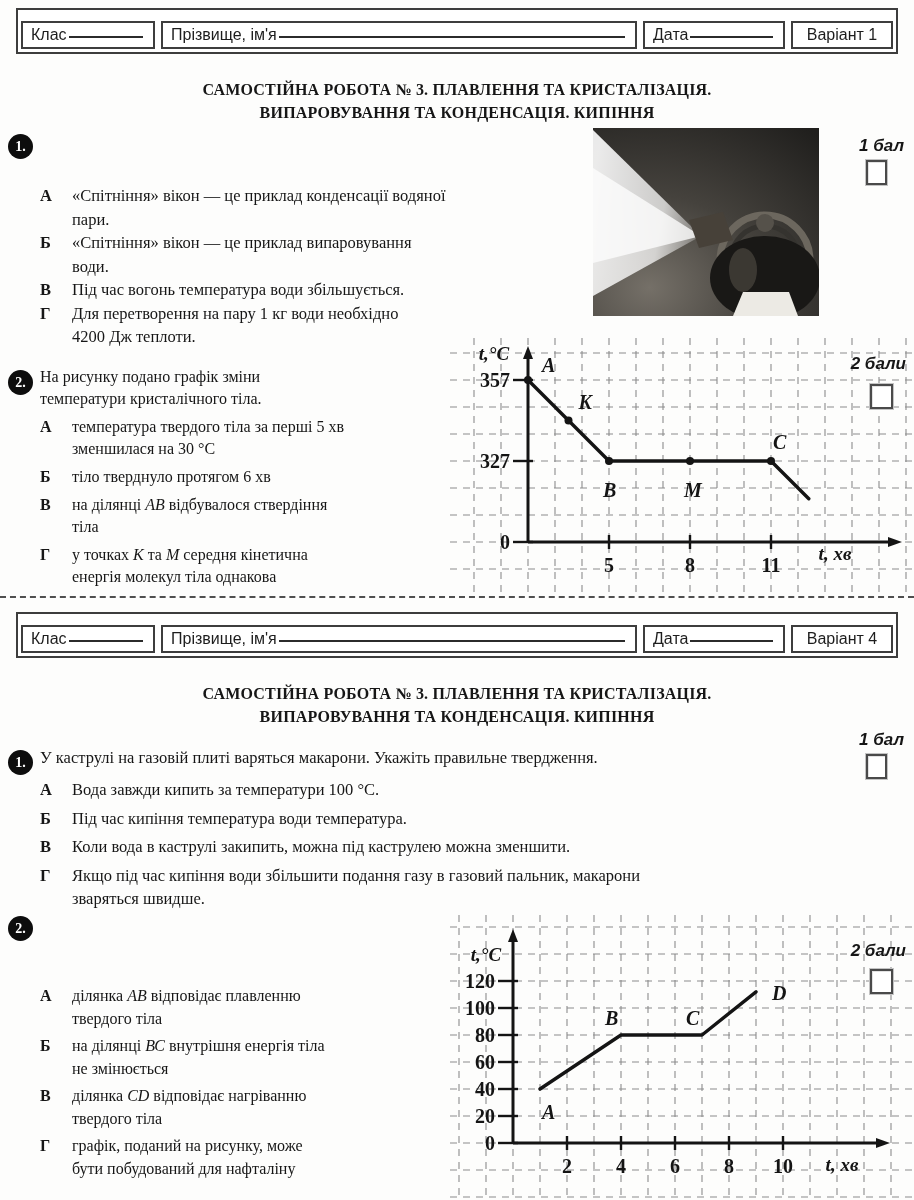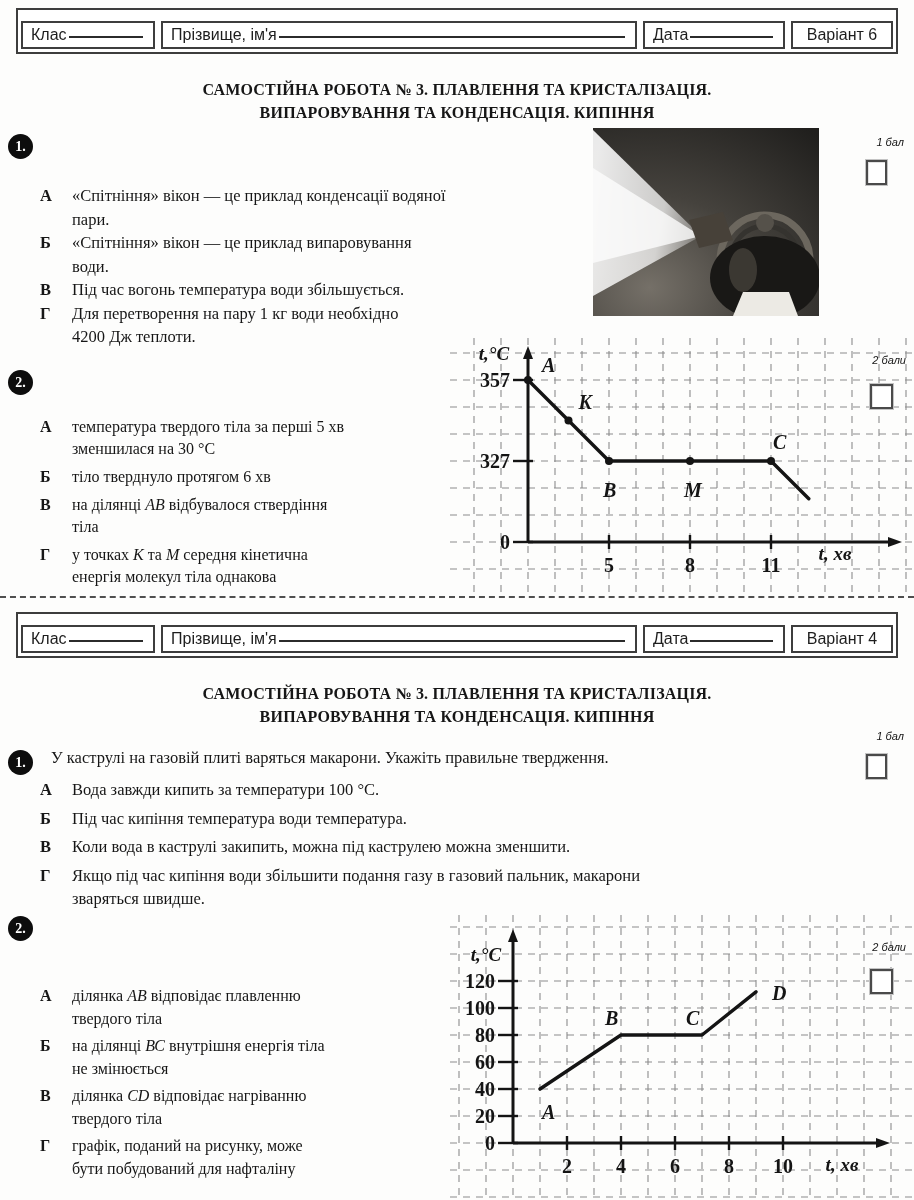--- a/index.html
+++ b/index.html
@@ -20,21 +20,21 @@
   .badge{position:absolute;width:25px;height:25px;border-radius:50%;background:#0d0d0d;color:#fff;
          display:flex;align-items:center;justify-content:center;font-weight:bold;font-size:14px;}
 
   .stem{position:absolute;font-size:16.5px;}
   .opts{position:absolute;display:flex;flex-direction:column;}
   .opt{display:flex;}
   .opt-letter{width:32px;flex:0 0 32px;font-weight:bold;}
   .opt-text{flex:1;}
 
   .score{position:absolute;font-family:"Liberation Sans",sans-serif;font-style:italic;
-         font-weight:normal;font-size:11px;text-align:right;width:120px;}
+         font-weight:bold;font-size:17px;text-align:right;width:120px;}
   .checkbox{position:absolute;width:21px;height:25px;background:#fff;border:2px solid #4a4a4a;
             box-shadow:0 0 0 1px #c3c3c3, inset 1px 1px 0 0 #e2e2e2;box-sizing:border-box;}
 
   .photo{position:absolute;left:593px;top:128px;width:226px;height:188px;}
   .photo svg{display:block;width:100%;height:100%;}
 
   .figure{position:absolute;width:464px;}
   .figure svg.chart{position:absolute;left:0;top:0;}
 
   .divider{position:absolute;left:0;width:914px;border-top:2px dashed #4f4f4f;}
@@ -62,21 +62,21 @@
     </div>
     <div class="hcell" style="flex:1;">
       <span>Прізвище, ім'я</span>
       <span class="hline"></span>
     </div>
     <div class="hcell" style="width:142px;">
       <span>Дата</span>
       <span class="hline"></span>
     </div>
     <div class="hcell hvar" style="width:102px;">
-      <span>Варіант 6</span>
+      <span>Варіант 1</span>
     </div>
   </div>
 
   <div class="title" style="top:78px;">
     <div>САМОСТІЙНА РОБОТА № 3. ПЛАВЛЕННЯ ТА КРИСТАЛІЗАЦІЯ.</div>
     <div>ВИПАРОВУВАННЯ ТА КОНДЕНСАЦІЯ. КИПІННЯ</div>
   </div>
 
   <div class="badge" style="left:8px;top:134px;">1.</div>
 
@@ -123,20 +123,21 @@
       <span class="opt-letter">В</span>
       <span class="opt-text">Під час вогонь температура води збільшується.</span>
     </div>
     <div class="opt">
       <span class="opt-letter">Г</span>
       <span class="opt-text">Для перетворення на пару 1 кг води необхідно<br>4200 Дж теплоти.</span>
     </div>
   </div>
 
   <div class="badge" style="left:8px;top:370px;">2.</div>
+  <div class="stem" style="left:40px;top:366px;width:405px;line-height:22px;font-size:16px;">На рисунку подано графік зміни<br>температури кристалічного тіла.</div>
 
   <div class="opts" style="left:40px;top:416px;width:405px;line-height:22px;font-size:16px;gap:6px;">
     <div class="opt">
       <span class="opt-letter">А</span>
       <span class="opt-text">температура твердого тіла за перші 5 хв<br>зменшилася на 30 °С</span>
     </div>
     <div class="opt">
       <span class="opt-letter">Б</span>
       <span class="opt-text">тіло тверднуло протягом 6 хв</span>
     </div>
@@ -234,21 +235,21 @@
 
   <div class="title" style="top:682px;">
     <div>САМОСТІЙНА РОБОТА № 3. ПЛАВЛЕННЯ ТА КРИСТАЛІЗАЦІЯ.</div>
     <div>ВИПАРОВУВАННЯ ТА КОНДЕНСАЦІЯ. КИПІННЯ</div>
   </div>
 
   <div class="score" style="left:784px;top:730px;">1 бал</div>
   <div class="checkbox" style="left:866px;top:754px;"></div>
 
   <div class="badge" style="left:8px;top:750px;">1.</div>
-  <div class="stem" style="left:51px;top:746px;width:820px;line-height:24px;">У каструлі на газовій плиті варяться макарони. Укажіть правильне твердження.</div>
+  <div class="stem" style="left:40px;top:746px;width:820px;line-height:24px;">У каструлі на газовій плиті варяться макарони. Укажіть правильне твердження.</div>
 
   <div class="opts" style="left:40px;top:778px;width:830px;line-height:23.5px;font-size:16.5px;gap:5px;">
     <div class="opt">
       <span class="opt-letter">А</span>
       <span class="opt-text">Вода завжди кипить за температури 100 °С.</span>
     </div>
     <div class="opt">
       <span class="opt-letter">Б</span>
       <span class="opt-text">Під час кипіння температура води температура.</span>
     </div>

